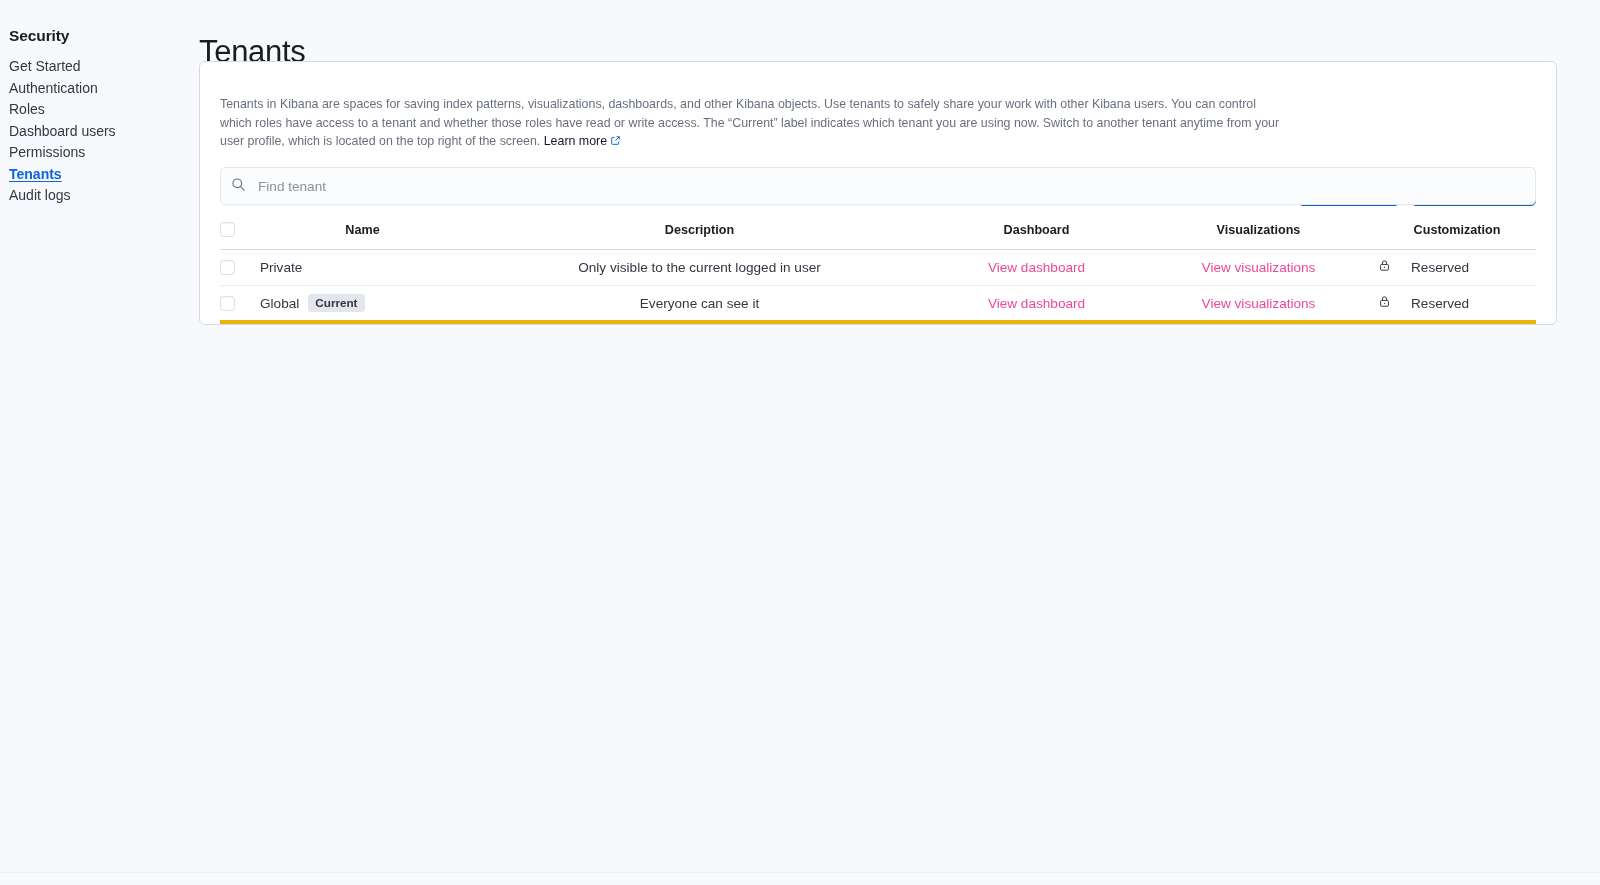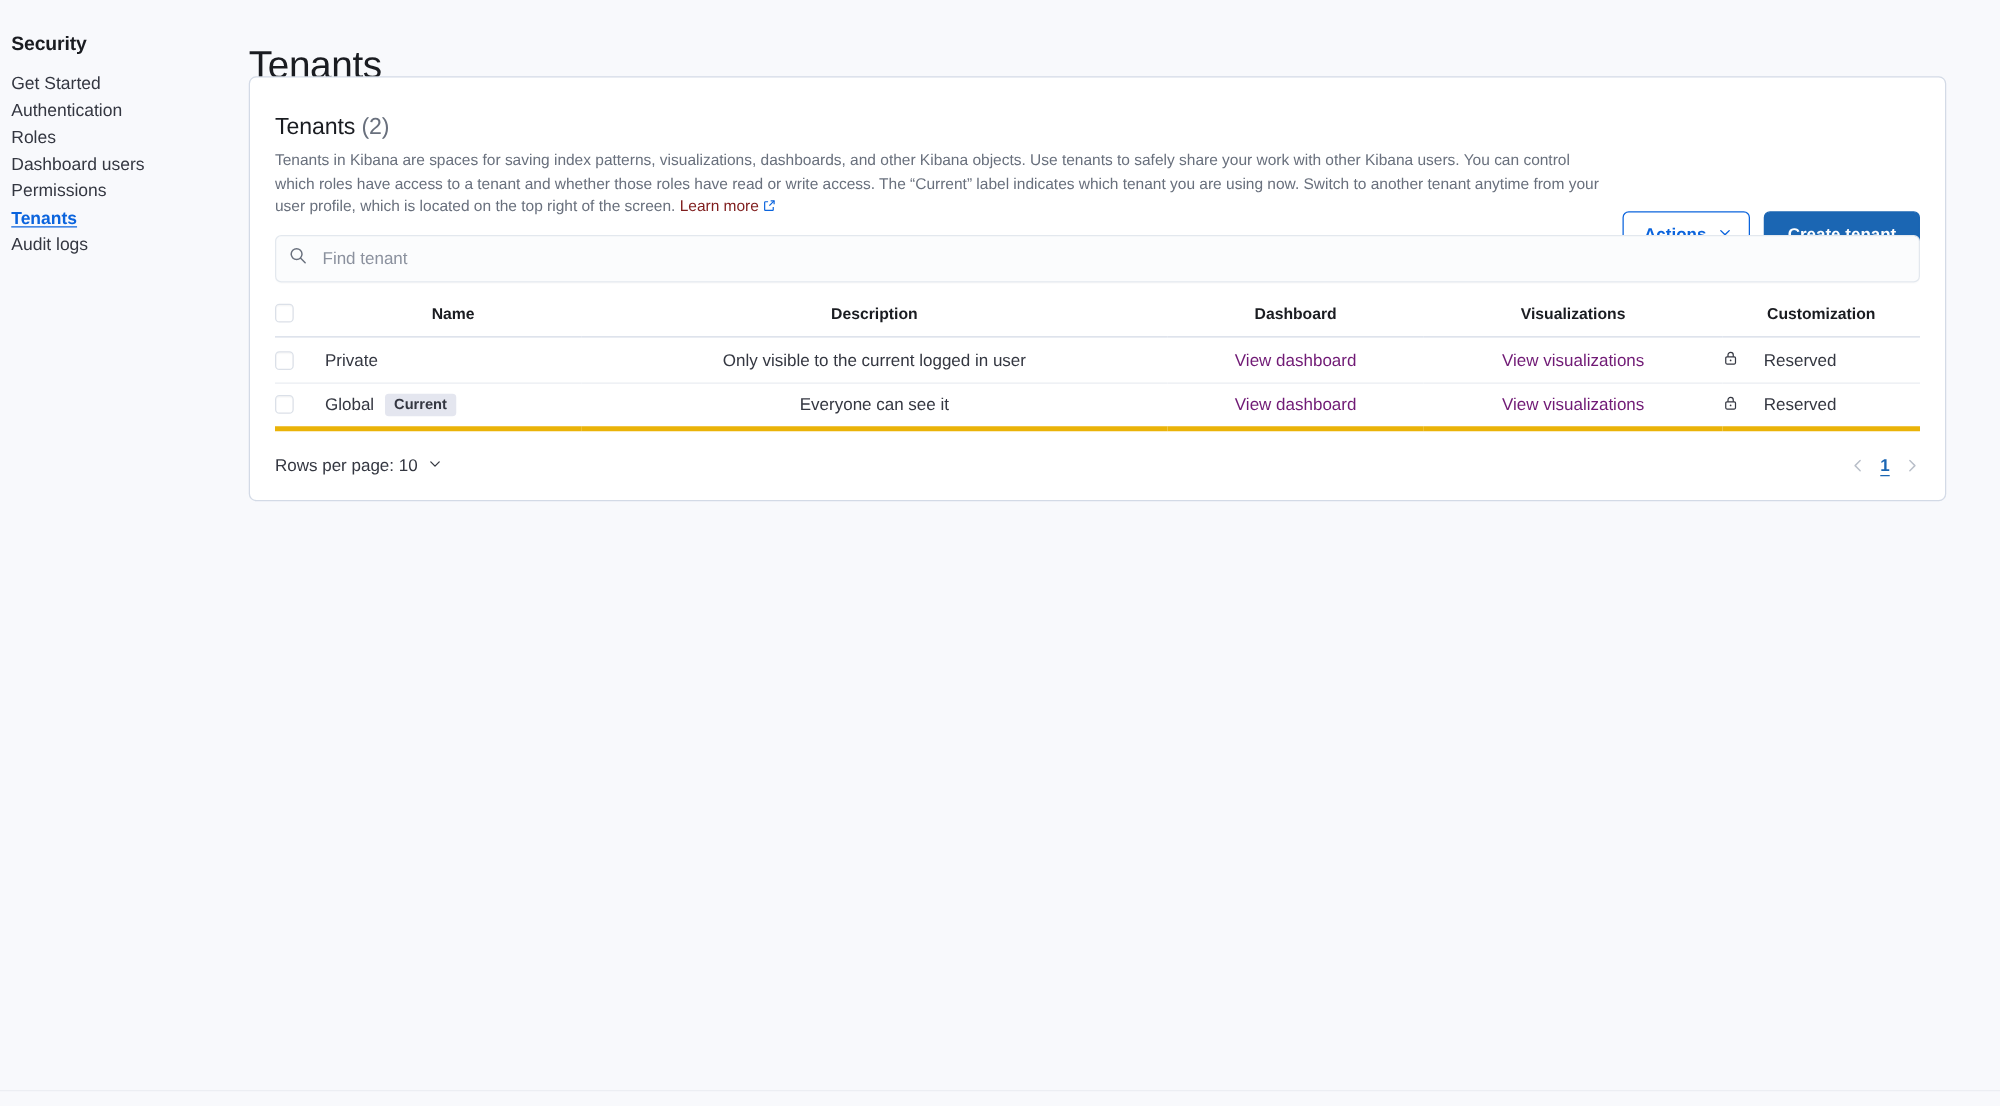--- a/index.html
+++ b/index.html
@@ -83,21 +83,21 @@
   }
   .panel-title .count { color: #69707d; }
   .panel-desc {
     margin-top: 6px;
     width: 1060px;
     font-size: 12.4px;
     color: #69707d;
     line-height: 18.5px;
   }
   .panel-desc a {
-    color: #7f1d1d;
+    color: #0f172a;
     text-decoration: none;
   }
   .ext-icon {
     display: inline-block;
     vertical-align: -1px;
     margin-left: 3px;
   }
 
   .head-actions {
     position: absolute;
@@ -207,21 +207,21 @@
   .badge {
     background: #e4e6ef;
     color: #343741;
     font-size: 11.7px;
     font-weight: 600;
     border-radius: 3px;
     padding: 2.5px 7px 3px 7px;
     line-height: 13px;
   }
   .link {
-    color: #701a75;
+    color: #ec4899;
     text-decoration: none;
     cursor: pointer;
     font-size: 13.6px;
   }
   .cust-cell { display: flex; align-items: center; gap: 20px; }
 
   
   .table-footer {
     display: flex;
     align-items: center;
@@ -279,24 +279,20 @@
     <div class="sidebar-item">Permissions</div>
     <div class="sidebar-item active">Tenants</div>
     <div class="sidebar-item">Audit logs</div>
   </nav>
 
   <h1 class="page-title">Tenants</h1>
 
   <section class="panel">
 
     <div class="panel-head">
-      <div class="panel-title">
-        <span>Tenants</span>
-        <span class="count">(2)</span>
-      </div>
       <p class="panel-desc">
         <span>Tenants in Kibana are spaces for saving index patterns, visualizations, dashboards, and other Kibana objects. Use tenants to safely share your work with other Kibana users. You can control which roles have access to a tenant and whether those roles have read or write access. The “Current” label indicates which tenant you are using now. Switch to another tenant anytime from your user profile, which is located on the top right of the screen. </span><a>Learn more</a><span class="ext-icon"><svg width="11" height="11" viewBox="0 0 16 16" fill="none" stroke="#0b64dd" stroke-width="1.4">
               <path d="M9.5 2.5H13.5V6.5"></path>
               <path d="M13.5 2.5L8 8"></path>
               <path d="M12.5 9.5v3.2a0.8 0.8 0 0 1-0.8 0.8H3.3a0.8 0.8 0 0 1-0.8-0.8V4.3a0.8 0.8 0 0 1 0.8-0.8h3.2"></path>
             </svg></span>
       </p>
 
       <div class="head-actions">
         <button class="btn btn-outline">
@@ -394,38 +390,17 @@
                       <circle cx="8" cy="10.3" r="0.85" fill="#343741" stroke="none"></circle>
                     </svg></span>
                 <span>Reserved</span>
               </div>
             </td>
           </tr>
         </tbody>
       </table>
     </div>
 
-    <div class="table-footer">
-      <div class="rows-per-page">
-        <span>Rows per page: 10</span>
-        <span><svg width="12" height="12" viewBox="0 0 16 16" fill="none" stroke="#343741" stroke-width="1.4" stroke-linecap="round" stroke-linejoin="round">
-              <path d="M3.5 6l4.5 4.5L12.5 6"></path>
-            </svg></span>
-      </div>
-      <div class="pager">
-        <span class="pager-arrow">
-            <svg width="13" height="13" viewBox="0 0 16 16" fill="none" stroke="#b9bfc9" stroke-width="1.4" stroke-linecap="round" stroke-linejoin="round">
-              <path d="M10 3L5 8l5 5"></path>
-            </svg>
-          </span>
-        <span class="pager-num">1</span>
-        <span class="pager-arrow">
-            <svg width="13" height="13" viewBox="0 0 16 16" fill="none" stroke="#b9bfc9" stroke-width="1.4" stroke-linecap="round" stroke-linejoin="round">
-              <path d="M6 3l5 5-5 5"></path>
-            </svg>
-          </span>
-      </div>
-    </div>
 
   </section>
 
   <div class="bottom-rule"></div>
 </div>
 
 </body></html>

